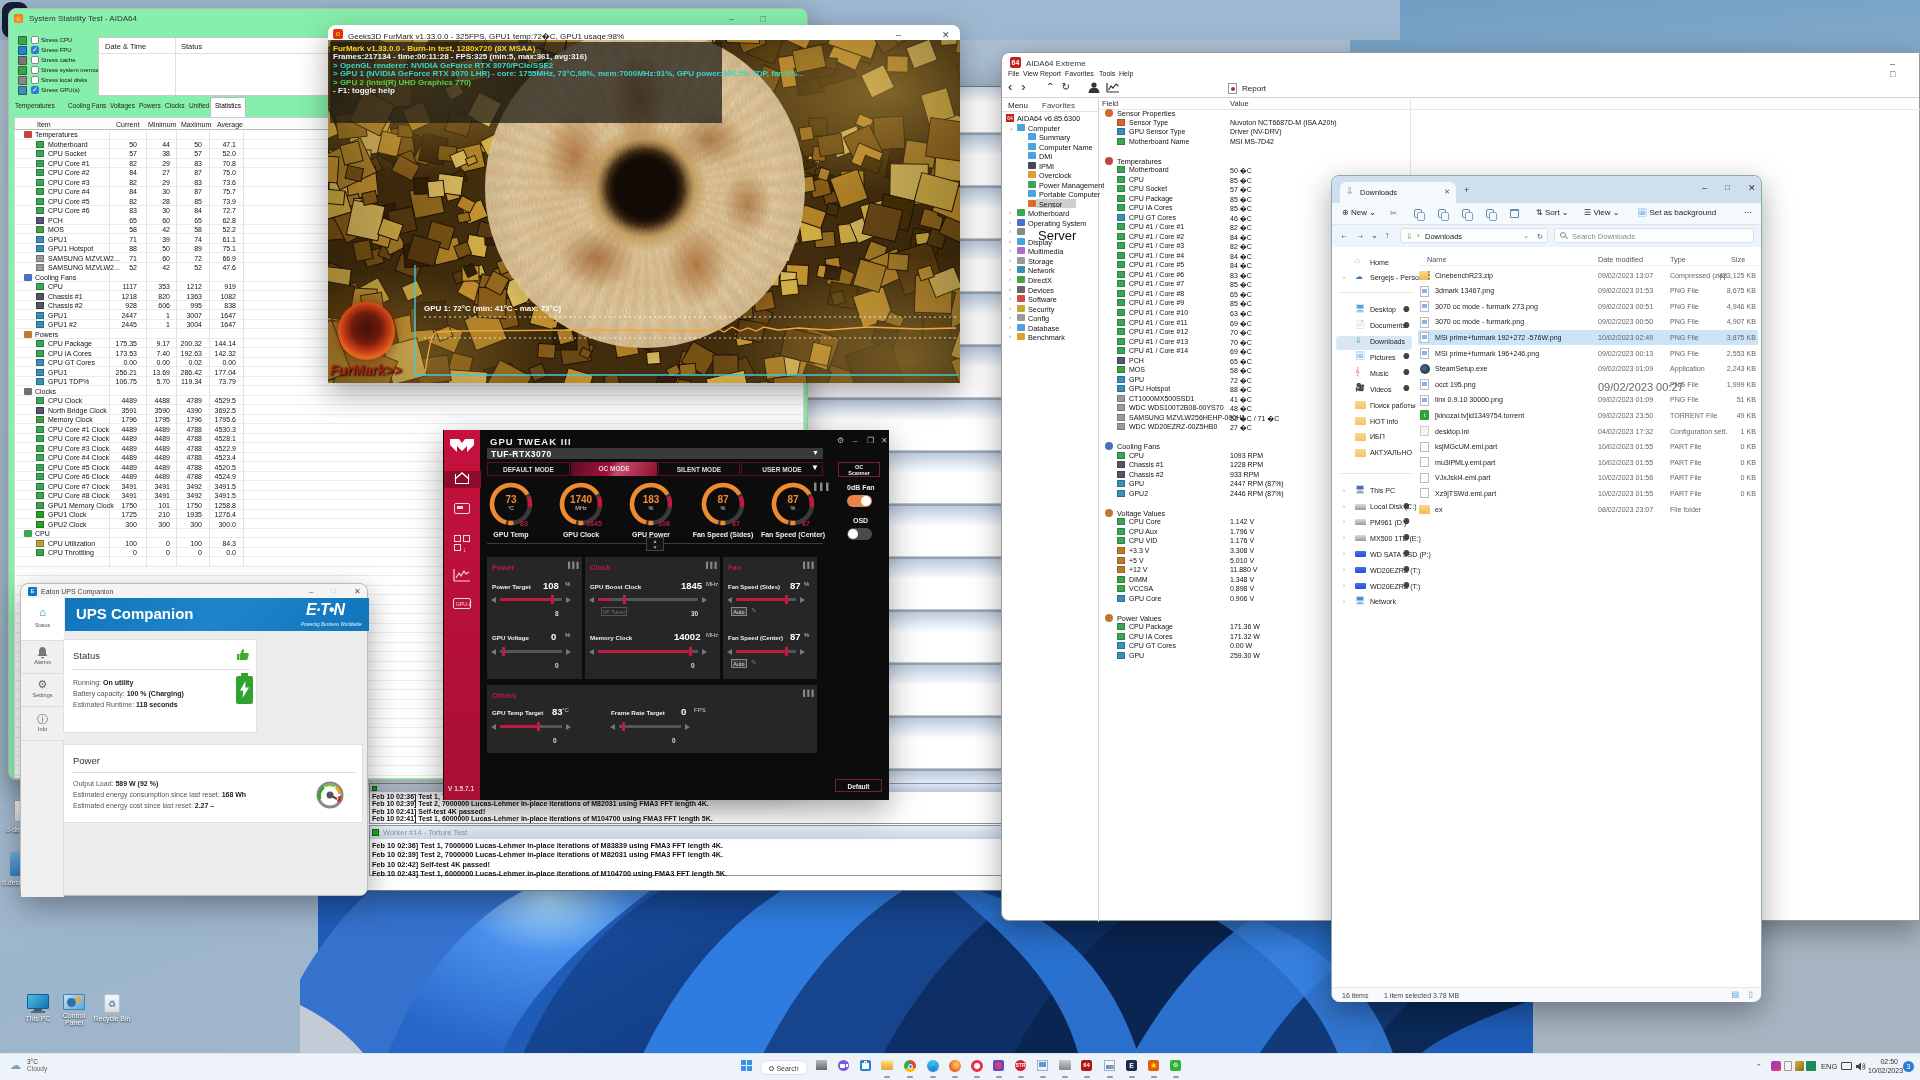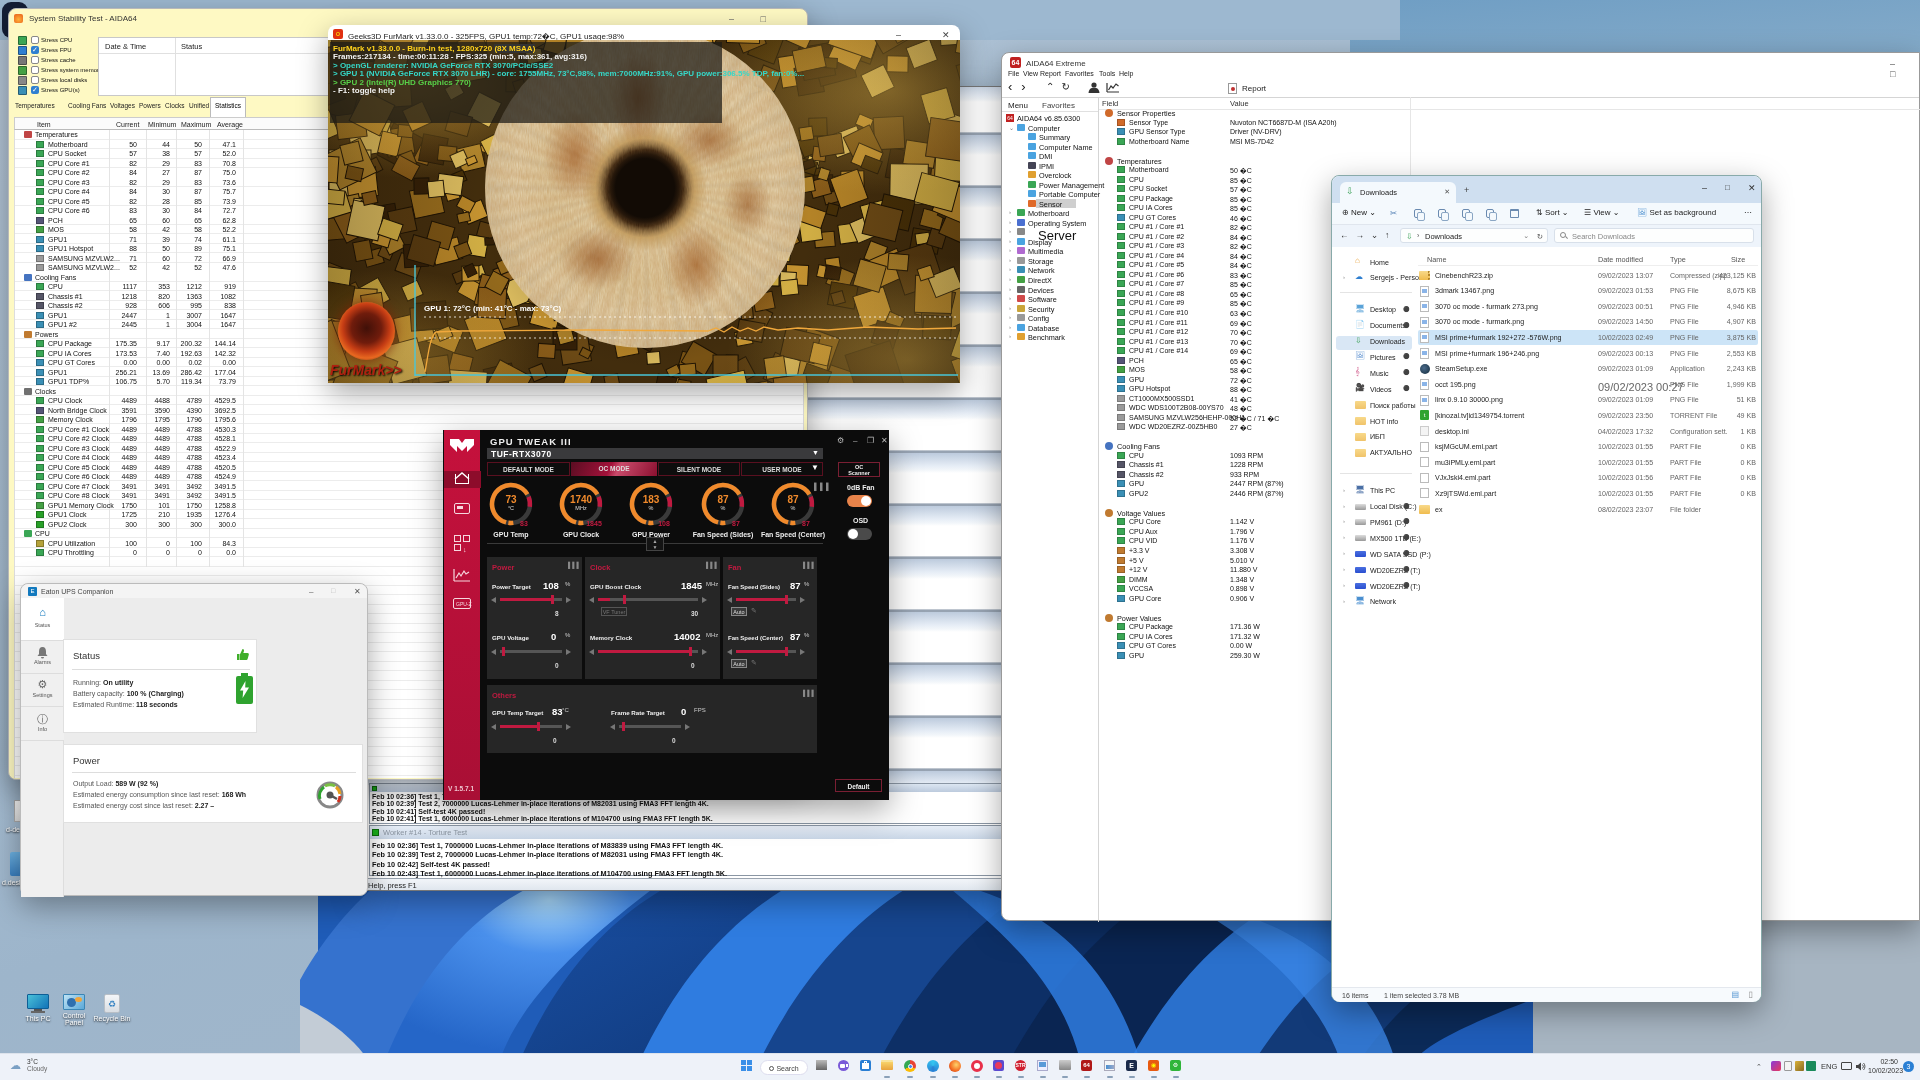--- a/index.html
+++ b/index.html
@@ -90,23 +90,22 @@
       </div>
       <div style="font-size:7px;line-height:7.4px;color:#111;padding:1px 0 0 2px;font-weight:bold;white-space:nowrap;overflow:hidden">Feb 10 02:36] Test 1, 7000000 Lucas-Lehmer in-place iterations of M83839 using FMA3 FFT length 4K.<br>Feb 10 02:39] Test 2, 7000000 Lucas-Lehmer in-place iterations of M82031 using FMA3 FFT length 4K.<br>Feb 10 02:41] Self-test 4K passed!<br>Feb 10 02:41] Test 1, 6000000 Lucas-Lehmer in-place iterations of M104700 using FMA3 FFT length 5K.</div>
     </div>
 <div class="a" style="left:4px;top:738px;width:633px;height:51px;border:1px solid #8a96a4;background:#fff">
       <div style="height:13px;background:linear-gradient(180deg,#e7eef7,#c9d6e6);display:flex;align-items:center;padding-left:2px">
         <div style="width:7px;height:7px;background:#19b219;border:1px solid #0a6e0a;margin-right:4px"></div>
         <span style="font-size:7.5px;color:#8a94a0">Worker #14 - Torture Test</span>
       </div>
       <div style="font-size:7.3px;line-height:9.3px;color:#111;padding:2px 0 0 2px;font-weight:bold;white-space:nowrap;overflow:hidden">Feb 10 02:36] Test 1, 7000000 Lucas-Lehmer in-place iterations of M83839 using FMA3 FFT length 4K.<br>Feb 10 02:39] Test 2, 7000000 Lucas-Lehmer in-place iterations of M82031 using FMA3 FFT length 4K.<br>Feb 10 02:42] Self-test 4K passed!<br>Feb 10 02:43] Test 1, 6000000 Lucas-Lehmer in-place iterations of M104700 using FMA3 FFT length 5K.</div>
     </div>
-<div class="a" style="left:0;top:791px;width:100%;height:14px;background:linear-gradient(180deg,#f2f5f9,#dde4ec);border-top:1px solid #9aa4b0;font-size:7.5px;color:#222;padding:2px 0 0 3px">Help, press F1</div>
 </div>
-<div class="win r8" style="left:8px;top:8px;width:800px;height:772px;background:#fef9c3;border:1px solid #b8b8b8">
+<div class="win r8" style="left:8px;top:8px;width:800px;height:772px;background:#86efac;border:1px solid #b8b8b8">
 <div class="a" style="left:5px;top:5px;width:9px;height:9px;background:radial-gradient(circle at 50% 60%,#ffb23a,#e85d1a);border-radius:2px"></div>
     <div class="a" style="left:20px;top:5px;font-size:8px;color:#333">System Stability Test - AIDA64</div>
     <div class="a" style="left:720px;top:5px;font-size:9px;color:#666;letter-spacing:12px">– □ ✕</div>
 <div class="a" style="left:9px;top:27px;width:9px;height:9px;background:#3aa655;border-radius:1px;border:1px solid rgba(0,0,0,.35)"></div>
 <div class="a" style="left:22px;top:27px;width:8px;height:8px;background:#fff;border:1px solid #888;border-radius:2px"></div>
 <div class="a" style="left:32px;top:28px;font-size:6px;color:#111">Stress CPU</div>
 <div class="a" style="left:9px;top:37px;width:9px;height:9px;background:#2f7fd0;border-radius:1px;border:1px solid rgba(0,0,0,.35)"></div>
 <div class="a" style="left:22px;top:37px;width:8px;height:8px;background:#2f7fd0;border-radius:2px;color:#fff;font-size:7px;line-height:8px;text-align:center">✓</div>
 <div class="a" style="left:32px;top:38px;font-size:6px;color:#111">Stress FPU</div>
 <div class="a" style="left:9px;top:47px;width:9px;height:9px;background:#777;border-radius:1px;border:1px solid rgba(0,0,0,.35)"></div>
@@ -1357,20 +1356,25 @@
       <div style="position:absolute;left:0;width:43px;top:18px;text-align:center;font-size:5.5px;color:#555">Alarms</div>
     </div>
 <div class="a" style="left:0;top:90px;width:43px;height:33px;background:#f0f0f0;border-bottom:1px solid #ddd">
       <div style="position:absolute;left:0;width:43px;top:4px;text-align:center;font-size:11px;color:#666">⚙</div>
       <div style="position:absolute;left:0;width:43px;top:18px;text-align:center;font-size:5.5px;color:#555">Settings</div>
     </div>
 <div class="a" style="left:0;top:124px;width:43px;height:33px;background:#f0f0f0;border-bottom:1px solid #ddd">
       <div style="position:absolute;left:0;width:43px;top:4px;text-align:center;font-size:11px;color:#666">ⓘ</div>
       <div style="position:absolute;left:0;width:43px;top:18px;text-align:center;font-size:5.5px;color:#555">Info</div>
     </div>
+<div class="a" style="left:44px;top:14px;width:304px;height:33px;background:linear-gradient(135deg,#1075ba,#1e85cc 50%,#1075ba)">
+      <div style="position:absolute;left:11px;top:7px;font-size:15px;font-weight:bold;color:#fff">UPS Companion</div>
+      <div style="position:absolute;left:241px;top:3px;font-size:16px;font-weight:bold;font-style:italic;color:#fff;letter-spacing:-1px">E·T•N</div>
+      <div style="position:absolute;left:236px;top:24px;font-size:4.5px;font-style:italic;color:#e8f2fa">Powering Business Worldwide</div>
+    </div>
 <div class="a" style="left:42px;top:55px;width:194px;height:94px;background:#fff;border:1px solid #e0e0e0">
       <div style="position:absolute;left:9px;top:10px;font-size:9.5px;color:#333">Status</div>
       <svg style="position:absolute;left:172px;top:8px" width="14" height="13" viewBox="0 0 14 13">
         <path d="M1,6 h2.5 v6 H1 Z M4,12 V6.2 L6.5,1 c1.2,0 1.8,.8 1.4,2.2 L7.3,5 h4.2 c1,0 1.6,.8 1.3,1.7 l-1.2,4.2 c-.2,.7-.8,1.1-1.5,1.1 H4 Z" fill="#3fae2a"></path>
       </svg>
       <div style="position:absolute;left:8px;top:29px;width:178px;height:1px;background:#ddd"></div>
       <div style="position:absolute;left:9px;top:39px;font-size:7px;color:#555">Running: <b style="color:#222">On utility</b></div>
       <div style="position:absolute;left:9px;top:50px;font-size:7px;color:#555">Battery capacity: <b style="color:#222">100 % (Charging)</b></div>
       <div style="position:absolute;left:9px;top:61px;font-size:7px;color:#555">Estimated Runtime: <b style="color:#222">118 seconds</b></div>
       <div style="position:absolute;left:172px;top:36px;width:17px;height:28px;background:#2fa32f;border-radius:2px">
@@ -1581,21 +1585,21 @@
       <span style="position:absolute;left:17px;top:2.5px;font-size:7.1px;color:#222;white-space:nowrap">3070 oc mode - furmark 273.png</span>
       <span style="position:absolute;left:180px;top:2.5px;font-size:7.1px;color:#666;white-space:nowrap">09/02/2023 00:51</span>
       <span style="position:absolute;left:252px;top:2.5px;font-size:7.1px;color:#666;white-space:nowrap;max-width:58px;overflow:hidden;display:inline-block">PNG File</span>
       <span style="position:absolute;left:280px;top:2.5px;width:58px;text-align:right;font-size:7.1px;color:#666">4,946 KB</span>
     </div>
 <div class="a" style="left:86px;top:139.79999999999998px;width:340px;height:15px">
       <span style="position:absolute;left:2px;top:1px;width:9px;height:11px;background:#fff;border:1px solid #bbb">
         <span style="position:absolute;left:1px;top:2px;width:5px;height:4px;background:#8ab4e8"></span>
       </span>
       <span style="position:absolute;left:17px;top:2.5px;font-size:7.1px;color:#222;white-space:nowrap">3070 oc mode - furmark.png</span>
-      <span style="position:absolute;left:180px;top:2.5px;font-size:7.1px;color:#666;white-space:nowrap">09/02/2023 14:50</span>
+      <span style="position:absolute;left:180px;top:2.5px;font-size:7.1px;color:#666;white-space:nowrap">09/02/2023 00:50</span>
       <span style="position:absolute;left:252px;top:2.5px;font-size:7.1px;color:#666;white-space:nowrap;max-width:58px;overflow:hidden;display:inline-block">PNG File</span>
       <span style="position:absolute;left:280px;top:2.5px;width:58px;text-align:right;font-size:7.1px;color:#666">4,907 KB</span>
     </div>
 <div class="a" style="left:86px;top:154.39999999999998px;width:340px;height:15px;background:#cce4f7;border-radius:2px"></div>
 <div class="a" style="left:86px;top:155.39999999999998px;width:340px;height:15px">
       <span style="position:absolute;left:2px;top:1px;width:9px;height:11px;background:#fff;border:1px solid #bbb">
         <span style="position:absolute;left:1px;top:2px;width:5px;height:4px;background:#8ab4e8"></span>
       </span>
       <span style="position:absolute;left:17px;top:2.5px;font-size:7.1px;color:#222;white-space:nowrap">MSI prime+furmark 192+272 -576W.png</span>
       <span style="position:absolute;left:180px;top:2.5px;font-size:7.1px;color:#666;white-space:nowrap">10/02/2023 02:49</span>

